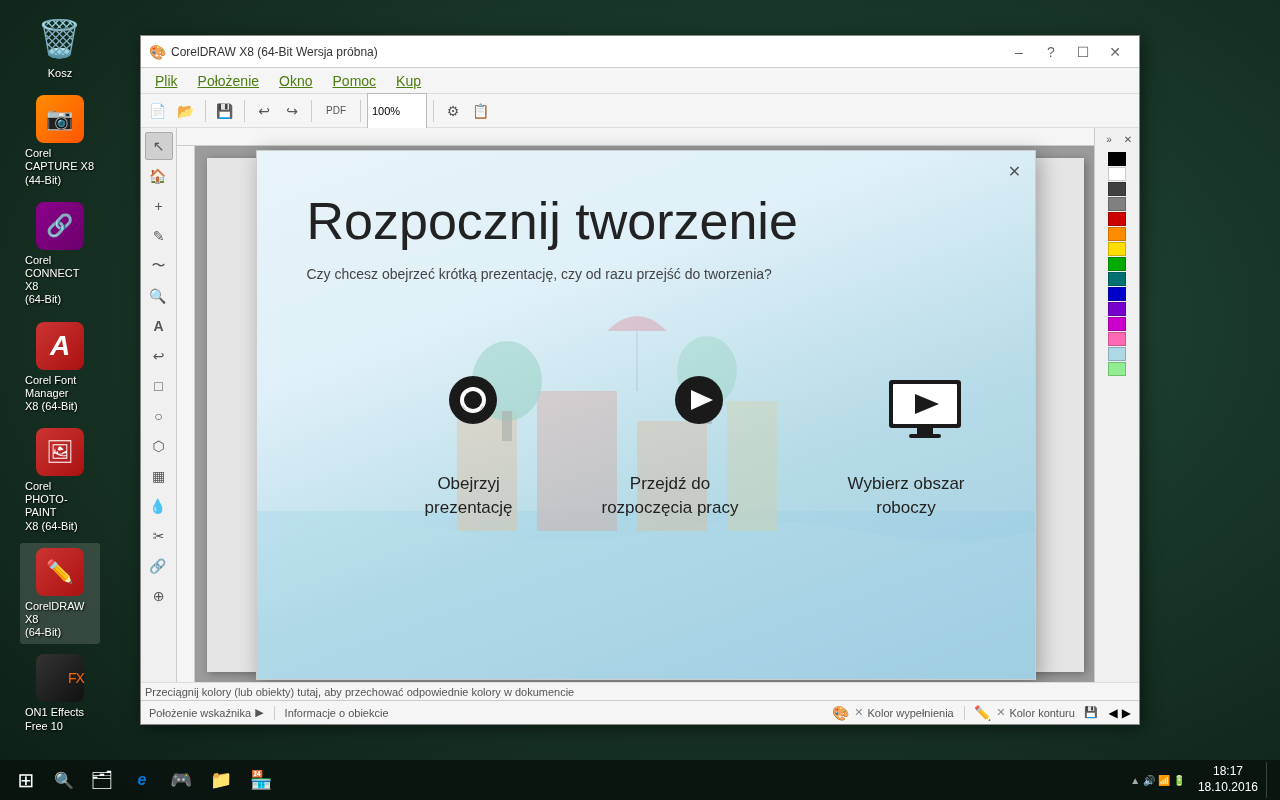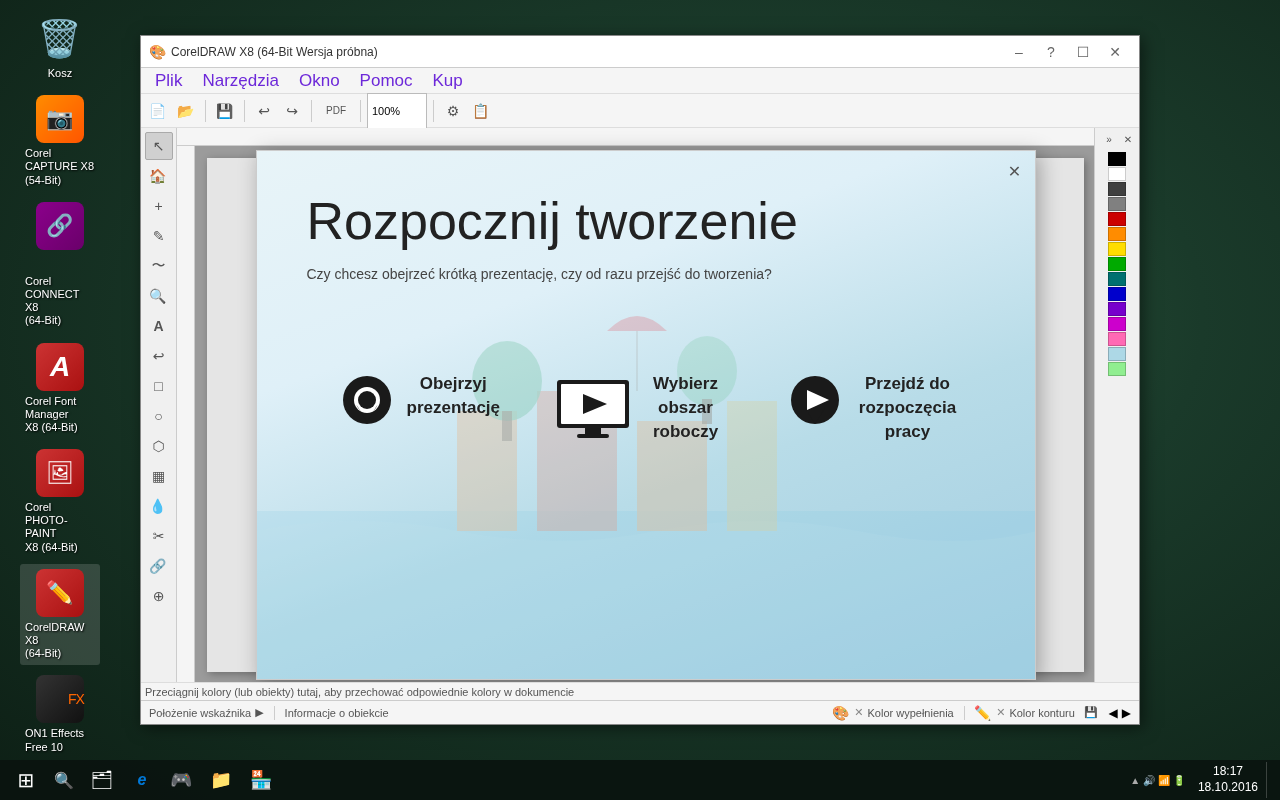--- a/index.html
+++ b/index.html
@@ -124,24 +124,25 @@
       height: 26px;
       display: flex;
       align-items: center;
       padding: 0 4px;
       border-bottom: 1px solid #ddd;
       flex-shrink: 0;
     }
 
     .menu-item {
       padding: 3px 10px;
-      font-size: 17px;
-      cursor: pointer;
-      color: #6d28d9;
+      font-size: 14px;
+      cursor: pointer;
+      color: #4d7c0f;
       border-radius: 2px;
+      text-decoration: underline;
     }
 
     
     .toolbar {
       background: #f5f5f5;
       height: 34px;
       display: flex;
       align-items: center;
       padding: 0 4px;
       border-bottom: 1px solid #ddd;
@@ -423,26 +424,25 @@
 
     .modal-actions {
       display: flex;
       gap: 0;
       margin-top: 20px;
     }
 
     .modal-action {
       flex: 1;
       display: flex;
-      flex-direction: row;
-      align-items: flex-start;
+      flex-direction: column;
+      align-items: flex-end;
       padding: 30px 20px;
       cursor: pointer;
       border-radius: 4px;
-      font-weight: bold;
     }
 
     .action-icon {
       width: 80px;
       height: 80px;
       margin-bottom: 20px;
       display: flex;
       align-items: center;
       justify-content: center;
     }
@@ -540,25 +540,25 @@
 <div class="desktop">
 
   <div class="desktop-icons">
     <div class="desktop-icon">
       <div class="icon-img icon-recycle" style="font-size:36px;">🗑️</div>
       <div class="icon-label">Kosz</div>
     </div>
     <div class="desktop-icon">
       <div class="icon-img" style="background:linear-gradient(135deg,#ff8c00,#ff5500); color:white; font-size:22px;">📷</div>
       <div class="icon-label" style="white-space:pre-line;">Corel CAPTURE X8
-(54-Bit)</div>
+(44-Bit)</div>
     </div>
     <div class="desktop-icon">
       <div class="icon-img" style="background:linear-gradient(135deg,#8b008b,#6a006a); color:white; font-size:22px;">🔗</div>
-      <div class="icon-label" style="white-space:pre-line;margin-top:21px;">Corel CONNECT X8
+      <div class="icon-label" style="white-space:pre-line;">Corel CONNECT X8
 (64-Bit)</div>
     </div>
     <div class="desktop-icon">
       <div class="icon-img" style="background:linear-gradient(135deg,#cc3333,#aa1111); color:white; font-size:28px; font-weight:bold; font-style:italic;">A</div>
       <div class="icon-label" style="white-space:pre-line;">Corel Font Manager
 X8 (64-Bit)</div>
     </div>
     <div class="desktop-icon">
       <div class="icon-img" style="background:linear-gradient(135deg,#cc3333,#aa1111); color:white; font-size:22px;">🖼</div>
       <div class="icon-label" style="white-space:pre-line;">Corel PHOTO-PAINT
@@ -583,21 +583,21 @@
       <div class="title-bar-buttons">
         <button class="title-btn">–</button>
         <button class="title-btn">?</button>
         <button class="title-btn">☐</button>
         <button class="title-btn close">✕</button>
       </div>
     </div>
 
     <div class="menu-bar">
       <div class="menu-item">Plik</div>
-      <div class="menu-item">Narzędzia</div>
+      <div class="menu-item">Położenie</div>
       <div class="menu-item">Okno</div>
       <div class="menu-item">Pomoc</div>
       <div class="menu-item">Kup</div>
     </div>
 
     <div class="toolbar">
       <button class="toolbar-btn">📄</button>
       <button class="toolbar-btn">📂</button>
       <div class="toolbar-separator"></div>
       <button class="toolbar-btn">💾</button>
@@ -682,46 +682,46 @@
                         <circle cx="36" cy="28" r="9" fill="#1a1a1a"></circle>
                         <path d="M36 50 L26 34 Q24 30 36 50 Q48 30 46 34 Z" fill="#1a1a1a"></path>
                       </svg>
                     </div>
                     <div class="action-label" style="white-space:pre-line;">Obejrzyj
 prezentację</div>
                   </div>
 
                   <div class="modal-action">
                     <div class="action-icon">
-                      <svg width="80" height="72" viewBox="0 0 80 72" xmlns="http://www.w3.org/2000/svg">
-
-                        <rect x="4" y="4" width="72" height="48" rx="3" ry="3" fill="#1a1a1a"></rect>
-                        <rect x="8" y="8" width="64" height="40" rx="1" ry="1" fill="white"></rect>
-
-                        <polygon points="30,18 30,38 54,28" fill="#1a1a1a"></polygon>
-
-                        <rect x="32" y="52" width="16" height="6" fill="#1a1a1a"></rect>
-                        <rect x="24" y="58" width="32" height="4" rx="2" fill="#1a1a1a"></rect>
-                      </svg>
-                    </div>
-                    <div class="action-label" style="white-space:pre-line;">Wybierz obszar
-roboczy</div>
-                  </div>
-
-                  <div class="modal-action">
-                    <div class="action-icon">
                       <svg width="72" height="80" viewBox="0 0 72 80" xmlns="http://www.w3.org/2000/svg">
 
                         <circle cx="36" cy="28" r="24" fill="#1a1a1a" stroke="none"></circle>
                         <polygon points="28,18 28,38 50,28" fill="white"></polygon>
                         <path d="M36 52 L26 36 Q24 32 36 52 Q48 32 46 36 Z" fill="#1a1a1a"></path>
                       </svg>
                     </div>
                     <div class="action-label" style="white-space:pre-line;">Przejdź do
 rozpoczęcia pracy</div>
+                  </div>
+
+                  <div class="modal-action">
+                    <div class="action-icon">
+                      <svg width="80" height="72" viewBox="0 0 80 72" xmlns="http://www.w3.org/2000/svg">
+
+                        <rect x="4" y="4" width="72" height="48" rx="3" ry="3" fill="#1a1a1a"></rect>
+                        <rect x="8" y="8" width="64" height="40" rx="1" ry="1" fill="white"></rect>
+
+                        <polygon points="30,18 30,38 54,28" fill="#1a1a1a"></polygon>
+
+                        <rect x="32" y="52" width="16" height="6" fill="#1a1a1a"></rect>
+                        <rect x="24" y="58" width="32" height="4" rx="2" fill="#1a1a1a"></rect>
+                      </svg>
+                    </div>
+                    <div class="action-label" style="white-space:pre-line;">Wybierz obszar
+roboczy</div>
                   </div>
 
                 </div>
               </div>
             </div>
           </div>
         </div>
       </div>
 
       <div class="right-panel">

